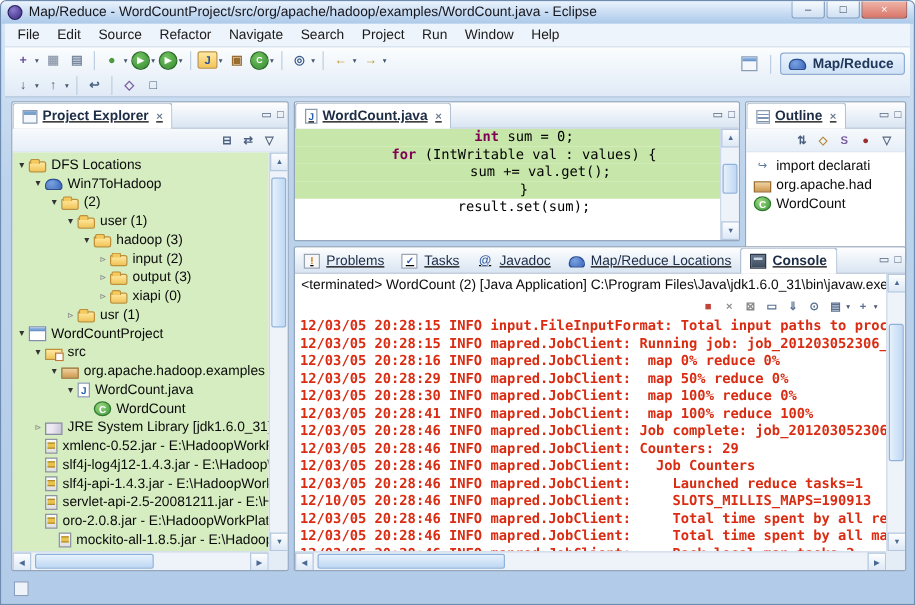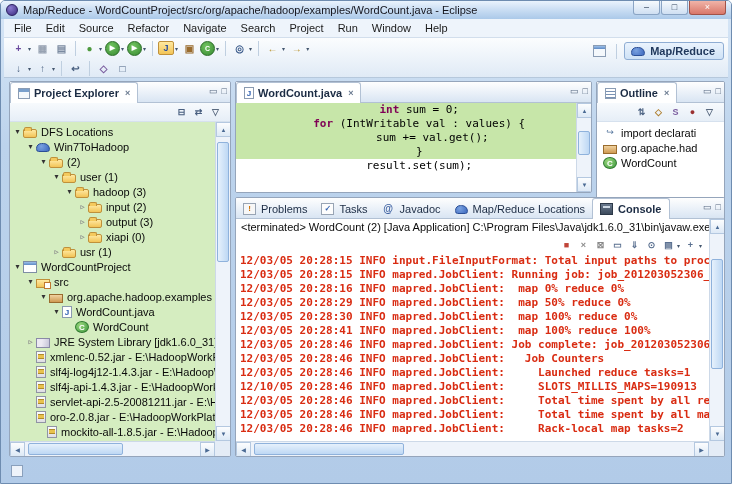--- a/index.html
+++ b/index.html
@@ -44,21 +44,21 @@
   .persp { position:absolute; right:4px; top:2px; height:22px; display:flex; align-items:center; gap:3px; }
   .pbtn { display:flex; align-items:center; gap:5px; padding:2px 8px 2px 6px;
     border:1px solid #8fadd3; border-radius:3px; font-weight:bold; color:#20385c;
     background:linear-gradient(#eaf3fd,#cfe2f6); }
   .art-perspective { width:13px; height:12px; background:#f4f8fc; border:1px solid #8a9cb4; display:inline-block; }
   .art-perspective::before { content:""; display:block; height:3px; background:linear-gradient(#9cc0ea,#5d89c4); }
 
   
   .panel { position:absolute; background:#fff; border:1px solid #95a5bb; border-radius:2px; overflow:hidden; }
   .vtabs { position:relative; height:21px; background:linear-gradient(#fefefe,#d9e5f3);
-    border-bottom:1px solid #b2c1d4; display:flex; }
+    border-bottom:1px solid #b2c1d4; display:flex;text-decoration:underline; }
   .vtab { display:flex; align-items:center; gap:4px; padding:0 7px; height:21px; color:#1c2c44; }
   .vtab.sel { background:#fff; border:1px solid #b2c1d4; border-bottom:0; border-radius:3px 3px 0 0; font-weight:bold; }
   .tclose { font-size:9px; color:#6a7a90; margin-left:2px; }
   .minmax { position:absolute; right:3px; top:4px; display:flex; gap:4px; color:#54657e; font-size:9px; }
   .viewtb { height:19px; background:linear-gradient(#f7fafd,#e6eef7); border-bottom:1px solid #d6e1ee;
     display:flex; justify-content:flex-end; align-items:center; padding-right:6px; }
   .viewtb .tbtn { height:15px; min-width:15px; font-size:9px; }
 
   
   .tico { width:14px; height:13px; margin-right:4px; position:relative; flex:0 0 14px; }
@@ -463,20 +463,21 @@
         <span class="tdd">▾</span>
       </div>
     <div class="cbody" id="console-body">
         <div class="cline">12/03/05 20:28:15 INFO input.FileInputFormat: Total input paths to process : 2</div>
         <div class="cline">12/03/05 20:28:15 INFO mapred.JobClient: Running job: job_201203052306_0001</div>
         <div class="cline">12/03/05 20:28:16 INFO mapred.JobClient:  map 0% reduce 0%</div>
         <div class="cline">12/03/05 20:28:29 INFO mapred.JobClient:  map 50% reduce 0%</div>
         <div class="cline">12/03/05 20:28:30 INFO mapred.JobClient:  map 100% reduce 0%</div>
         <div class="cline">12/03/05 20:28:41 INFO mapred.JobClient:  map 100% reduce 100%</div>
         <div class="cline">12/03/05 20:28:46 INFO mapred.JobClient: Job complete: job_201203052306_0001</div>
+        <div class="cline">12/03/05 20:28:46 INFO mapred.JobClient: Counters: 29</div>
         <div class="cline">12/03/05 20:28:46 INFO mapred.JobClient:   Job Counters</div>
         <div class="cline">12/03/05 20:28:46 INFO mapred.JobClient:     Launched reduce tasks=1</div>
         <div class="cline">12/10/05 20:28:46 INFO mapred.JobClient:     SLOTS_MILLIS_MAPS=190913</div>
         <div class="cline">12/03/05 20:28:46 INFO mapred.JobClient:     Total time spent by all reduces waiting</div>
         <div class="cline">12/03/05 20:28:46 INFO mapred.JobClient:     Total time spent by all maps waiting af</div>
         <div class="cline">12/03/05 20:28:46 INFO mapred.JobClient:     Rack-local map tasks=2</div>
       </div>
     <div class="sbv" style="right:0; top:21px; bottom:15px;">
       <div class="sbtn a">▲</div>
       <div class="sthumb" style="left:1px; right:1px; top:40px; height:110px;"></div>

